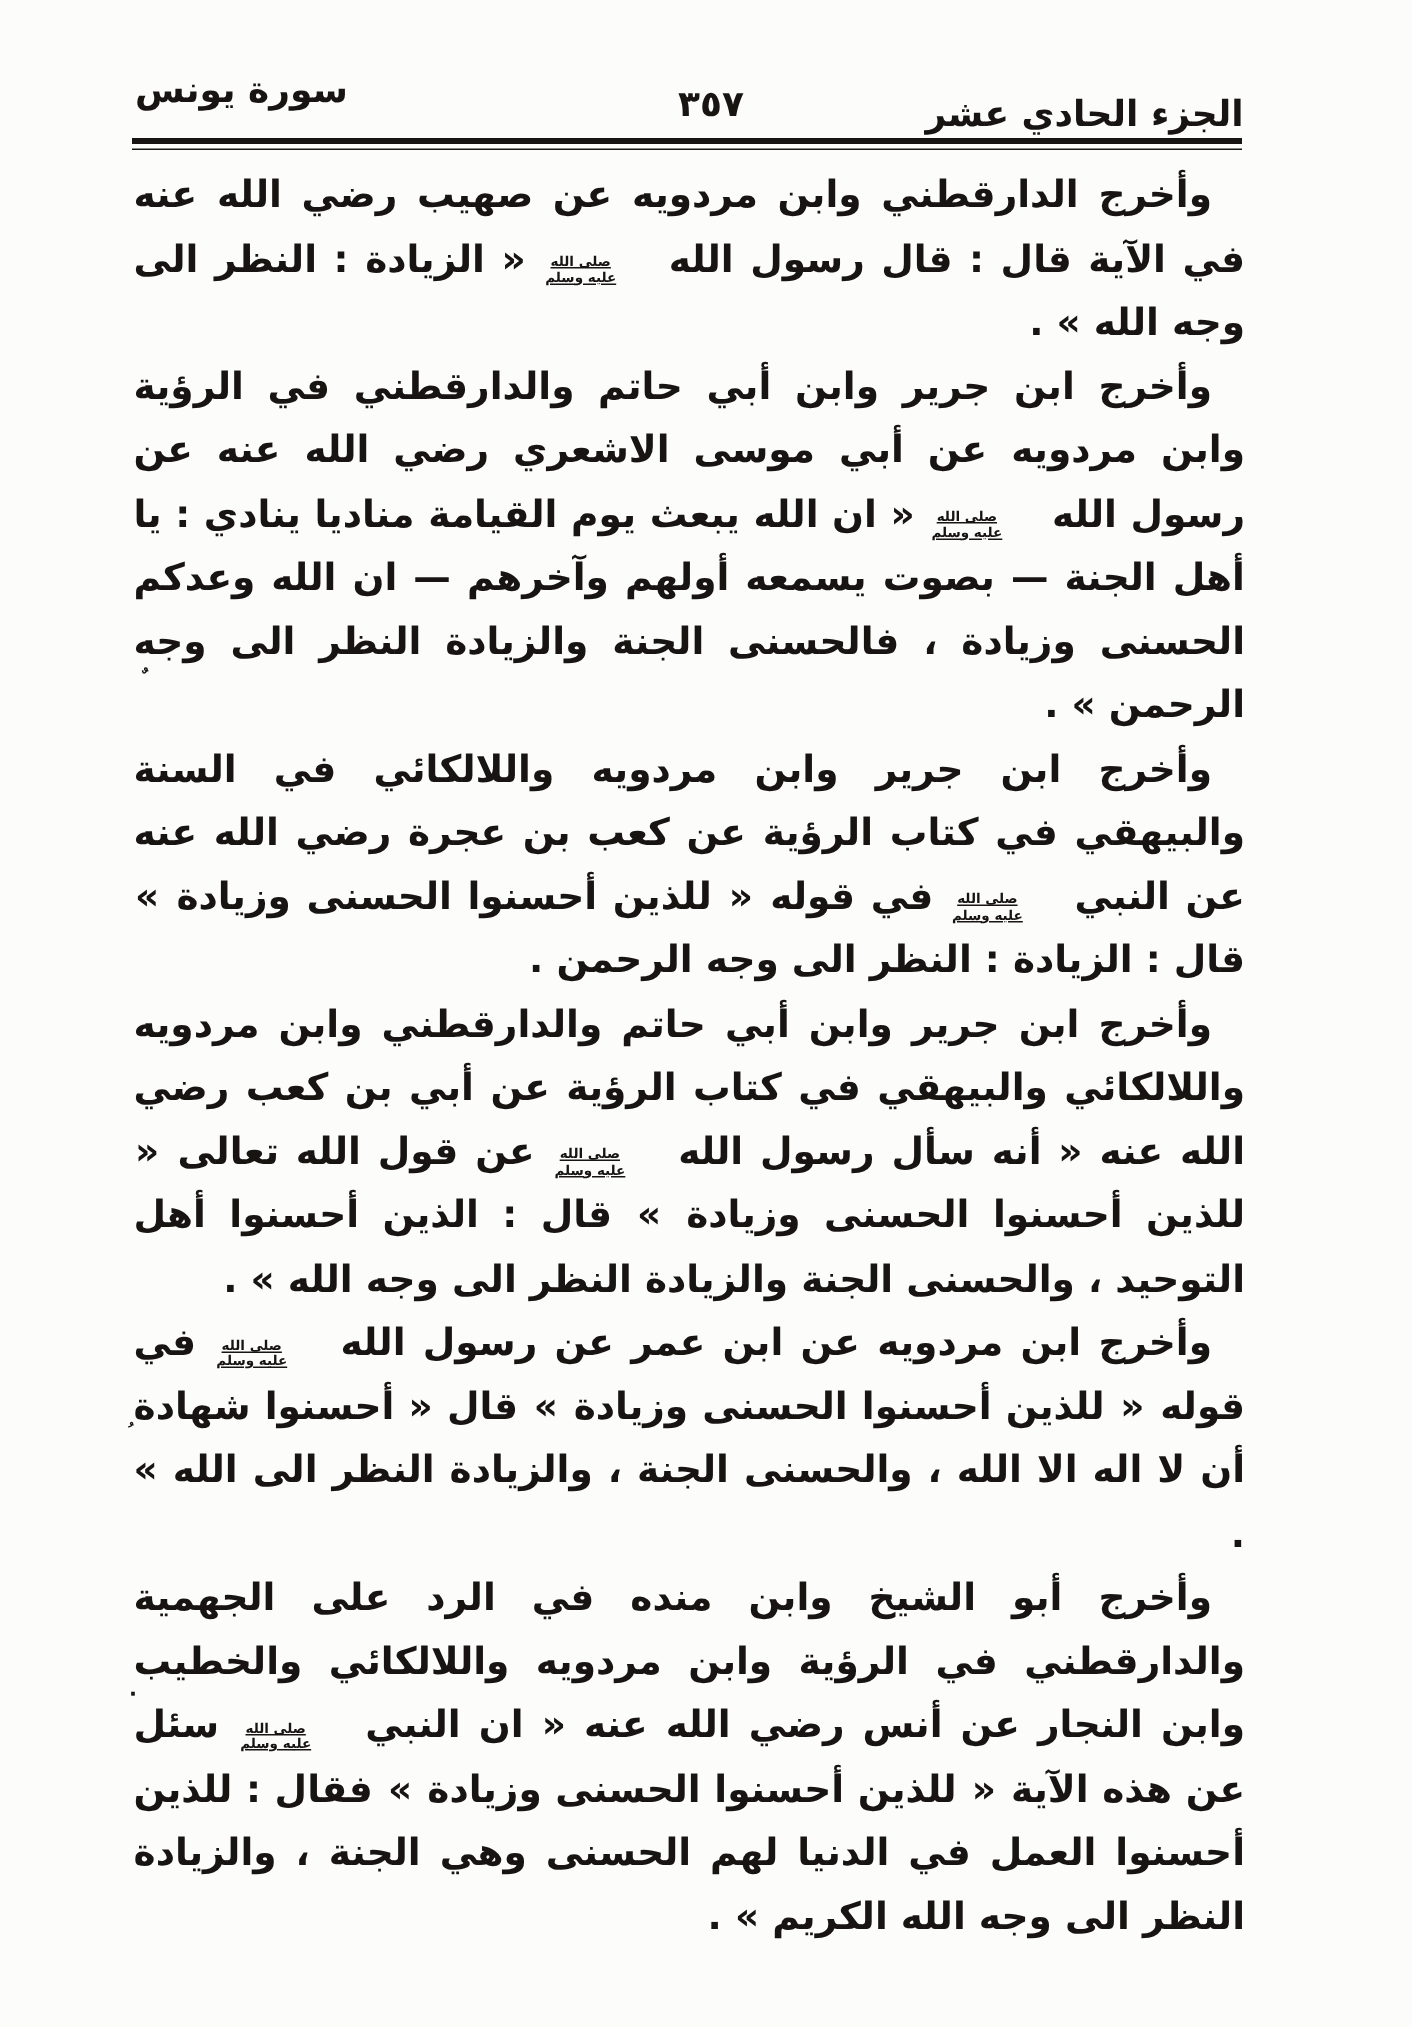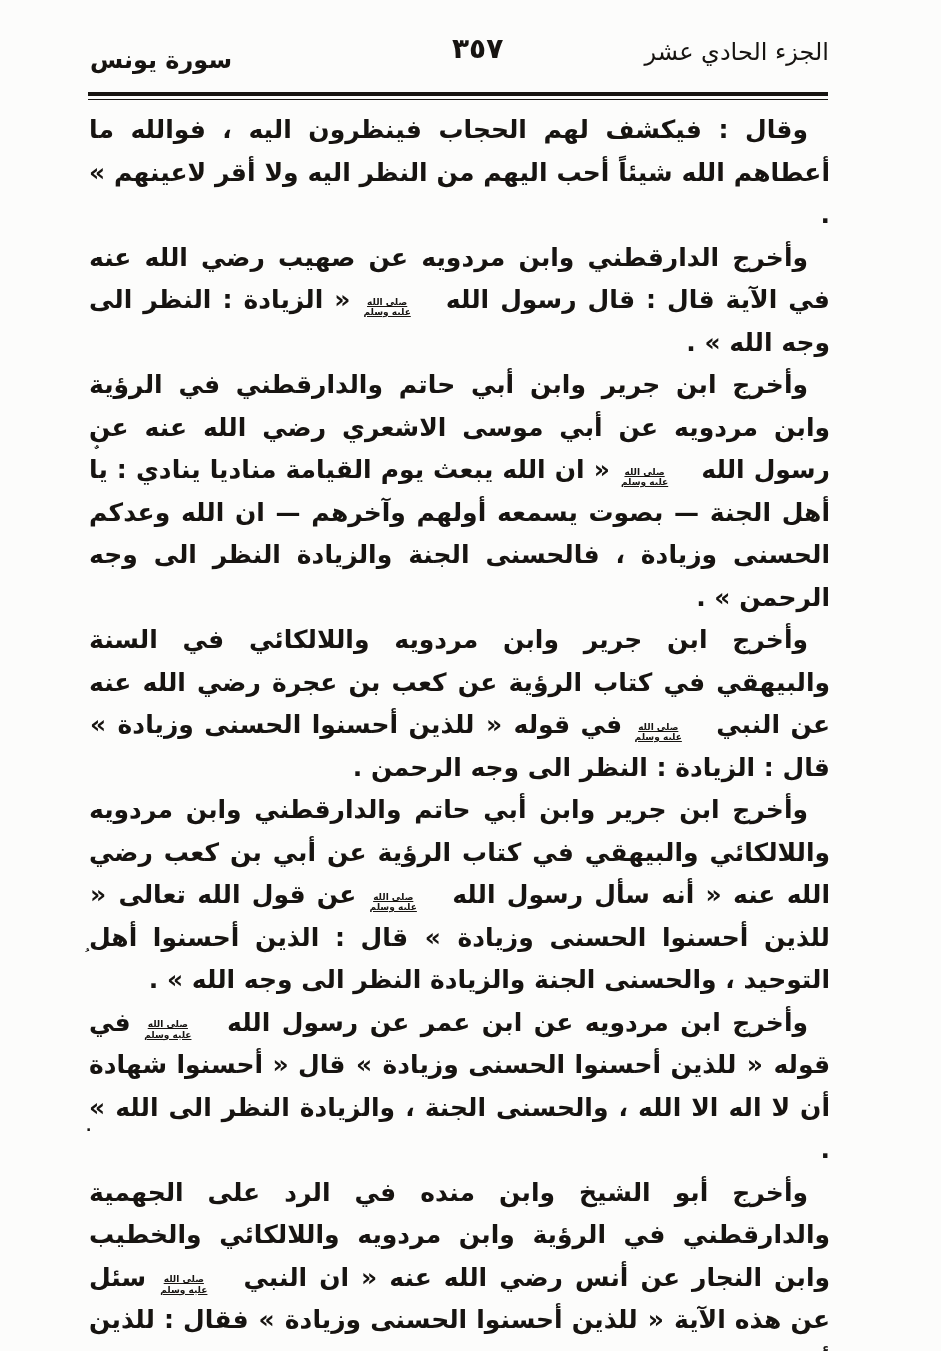--- a/index.html
+++ b/index.html
@@ -11,26 +11,26 @@
     position:relative;
     width:941px;height:1351px;
     background:var(--paper);
     color:var(--ink);
     font-family:"DejaVu Sans",sans-serif;
     direction:rtl;
     overflow:hidden;
   }
   
   .h-juz{
-    position:absolute;top:38px;right:112px;
-    font-size:24px;font-weight:400;white-space:nowrap;
+    position:absolute;top:62px;right:112px;
+    font-size:24px;font-weight:700;white-space:nowrap;
   }
   .h-num{
-    position:absolute;top:32px;left:452px;
-    font-size:28px;font-weight:700;letter-spacing:2px;
+    position:absolute;top:55px;left:452px;
+    font-size:24px;font-weight:700;letter-spacing:2px;
   }
   .h-surah{
     position:absolute;top:46px;left:90px;
     font-size:24px;font-weight:700;white-space:nowrap;
   }
   
   .rule{
     position:absolute;top:92px;left:88px;right:113px;
     height:3px;
     border-top:4px solid var(--ink);
@@ -69,21 +69,20 @@
 
   <div class="h-juz">الجزء الحادي عشر</div>
 
   <div class="h-num">٣٥٧</div>
 
   <div class="h-surah">سورة يونس</div>
 
   <div class="rule"></div>
 
   <div class="body-text" id="body-text">
-      <p>وقال : فيكشف لهم الحجاب فينظرون اليه ، فوالله ما أعطاهم الله شيئاً أحب اليهم من النظر اليه ولا أقر لاعينهم » .</p>
       <p>وأخرج الدارقطني وابن مردويه عن صهيب رضي الله عنه في الآية قال : قال رسول الله <span class="saw"><span>صلى الله</span><span>عليه وسلم</span></span> « الزيادة : النظر الى وجه الله » .</p>
       <p>وأخرج ابن جرير وابن أبي حاتم والدارقطني في الرؤية وابن مردويه عن أبي موسى الاشعري رضي الله عنه عن رسول الله <span class="saw"><span>صلى الله</span><span>عليه وسلم</span></span> « ان الله يبعث يوم القيامة مناديا ينادي : يا أهل الجنة — بصوت يسمعه أولهم وآخرهم — ان الله وعدكم الحسنى وزيادة ، فالحسنى الجنة والزيادة النظر الى وجه الرحمن » .</p>
       <p>وأخرج ابن جرير وابن مردويه واللالكائي في السنة والبيهقي في كتاب الرؤية عن كعب بن عجرة رضي الله عنه عن النبي <span class="saw"><span>صلى الله</span><span>عليه وسلم</span></span> في قوله <span class="qb">«</span> للذين أحسنوا الحسنى وزيادة <span class="qb">»</span> قال : الزيادة : النظر الى وجه الرحمن .</p>
       <p>وأخرج ابن جرير وابن أبي حاتم والدارقطني وابن مردويه واللالكائي والبيهقي في كتاب الرؤية عن أبي بن كعب رضي الله عنه « أنه سأل رسول الله <span class="saw"><span>صلى الله</span><span>عليه وسلم</span></span> عن قول الله تعالى <span class="qb">«</span> للذين أحسنوا الحسنى وزيادة <span class="qb">»</span> قال : الذين أحسنوا أهل التوحيد ، والحسنى الجنة والزيادة النظر الى وجه الله » .</p>
       <p>وأخرج ابن مردويه عن ابن عمر عن رسول الله <span class="saw"><span>صلى الله</span><span>عليه وسلم</span></span> في قوله <span class="qb">«</span> للذين أحسنوا الحسنى وزيادة <span class="qb">»</span> قال « أحسنوا شهادة أن لا اله الا الله ، والحسنى الجنة ، والزيادة النظر الى الله » .</p>
       <p>وأخرج أبو الشيخ وابن منده في الرد على الجهمية والدارقطني في الرؤية وابن مردويه واللالكائي والخطيب وابن النجار عن أنس رضي الله عنه « ان النبي <span class="saw"><span>صلى الله</span><span>عليه وسلم</span></span> سئل عن هذه الآية <span class="qb">«</span> للذين أحسنوا الحسنى وزيادة <span class="qb">»</span> فقال : للذين أحسنوا العمل في الدنيا لهم الحسنى وهي الجنة ، والزيادة النظر الى وجه الله الكريم » .</p>
     </div>
 
   <div class="speck speck-a"></div>
   <div class="speck speck-b"></div>

